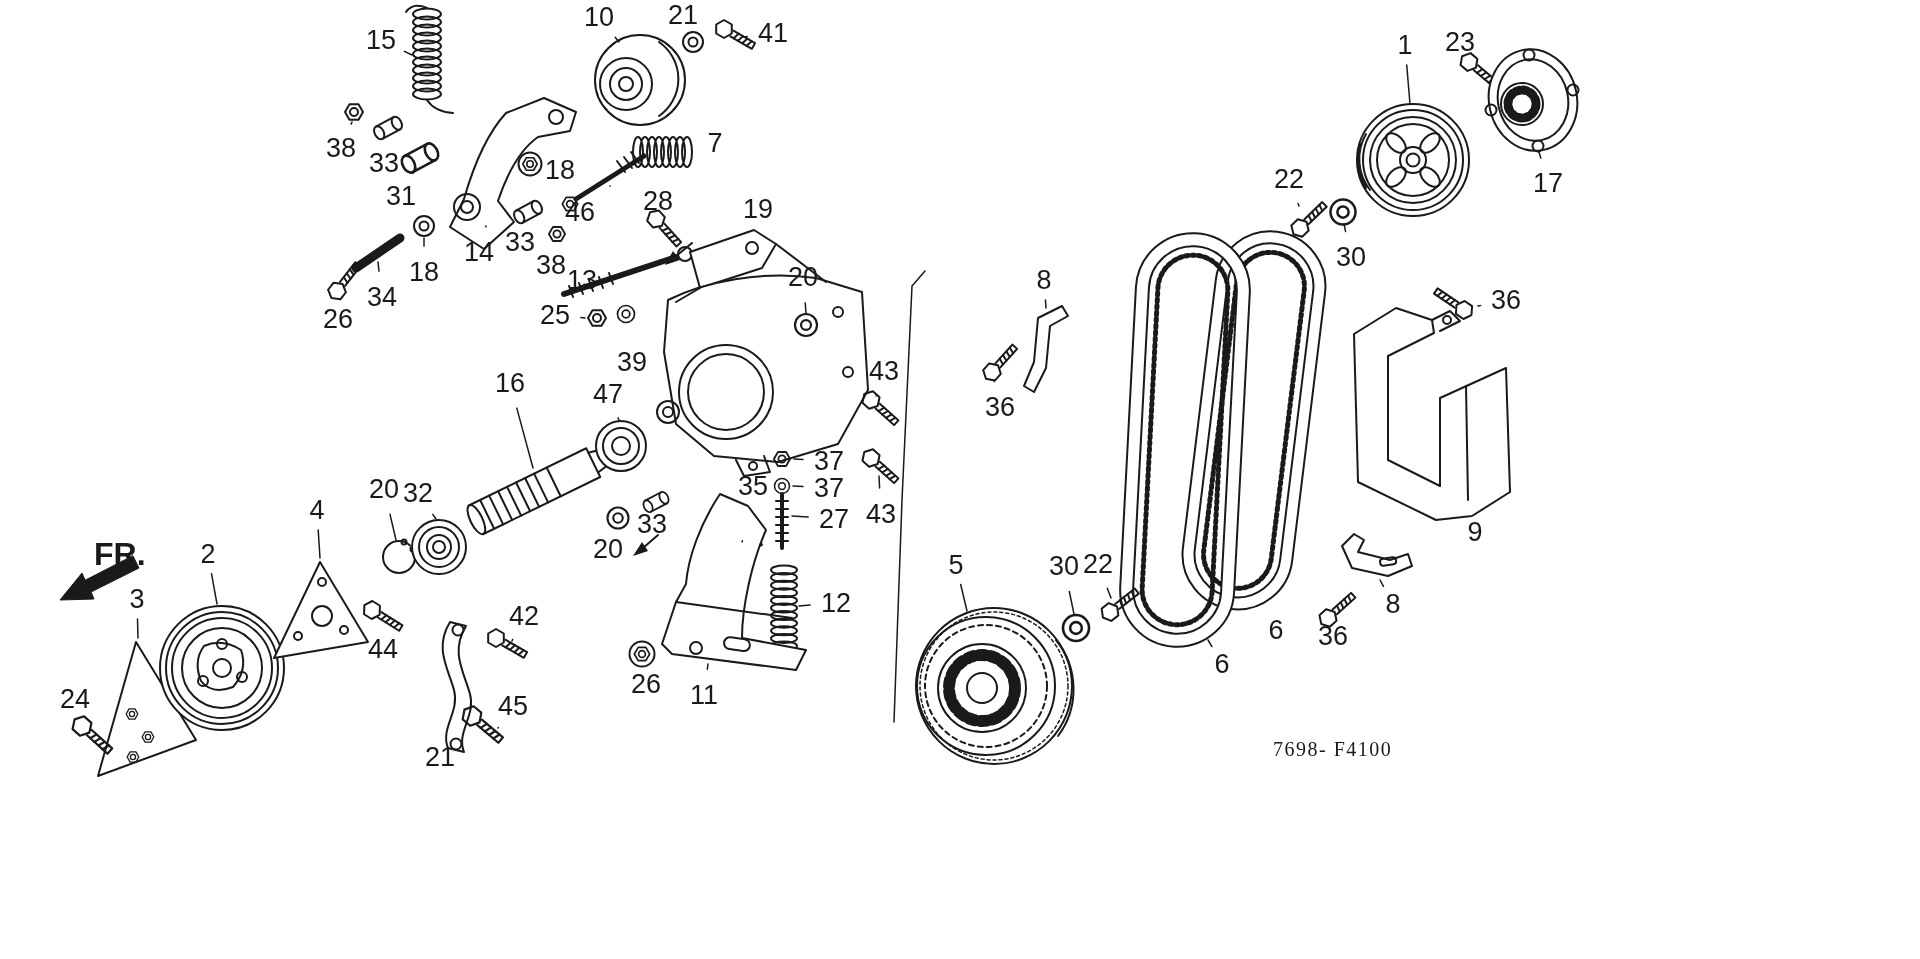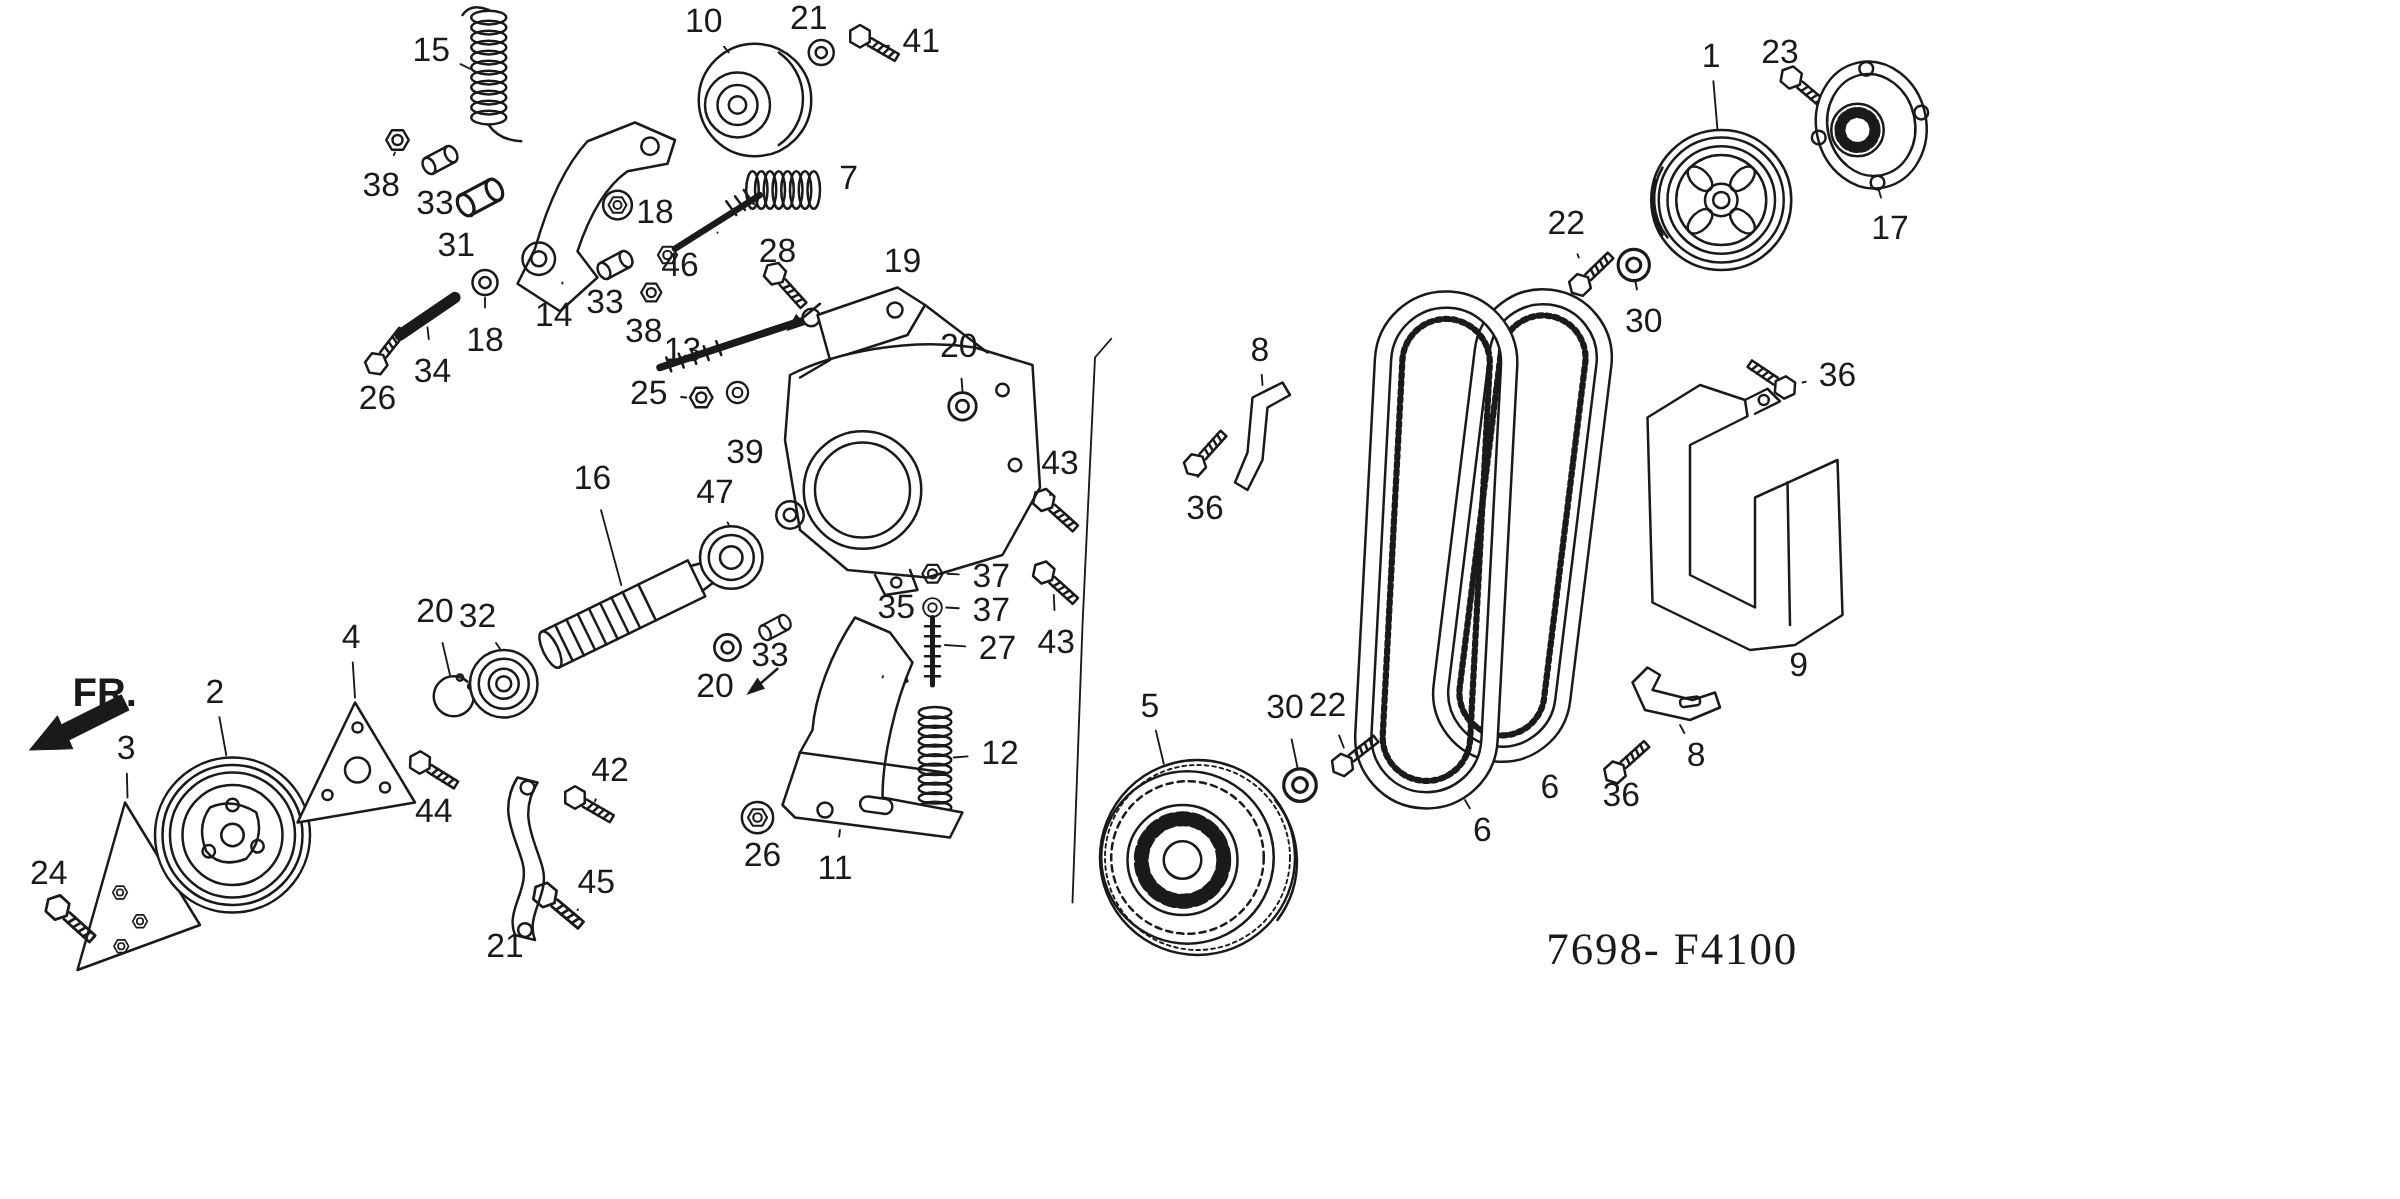--- a/index.html
+++ b/index.html
@@ -1,24 +1,24 @@
 <!DOCTYPE html>
 <html style="--line: #1a1a1a; --bg: #ffffff;"><head>
 <meta charset="utf-8">
 <style>
   html,body{margin:0;padding:0;background:#fff;}
   .stage{position:relative;width:1848px;height:959px;background:var(--bg,#ffffff);
-         font-family:"Liberation Sans",sans-serif;overflow:hidden;}
+         font-family:"Liberation Sans",sans-serif;overflow:hidden;margin-left:36px;}
   #diagram-svg{position:absolute;left:0;top:0;color:var(--line,#1a1a1a);}
   #art{stroke:currentColor;fill:none;stroke-width:2;stroke-linecap:round;stroke-linejoin:round;}
   #callout-layer{position:absolute;inset:0;}
   .callout{position:absolute;transform:translate(-50%,-50%);font-size:27px;line-height:1;
            color:var(--line,#111);white-space:nowrap;}
   .code{position:absolute;left:1237px;top:738px;font-family:"Liberation Serif",serif;
-        font-size:36px;letter-spacing:1.5px;color:var(--line,#111);}
+        font-size:20px;letter-spacing:1.5px;color:var(--line,#111);}
   .fr-label{position:absolute;left:58px;top:536px;font-size:32px;font-weight:bold;
         color:var(--line,#111);}
 </style>
 </head>
 <body>
 
 <div class="stage">
 
 <svg id="diagram-svg" viewBox="0 0 1920 959" width="1920" height="959" xmlns="http://www.w3.org/2000/svg">
   <defs>

